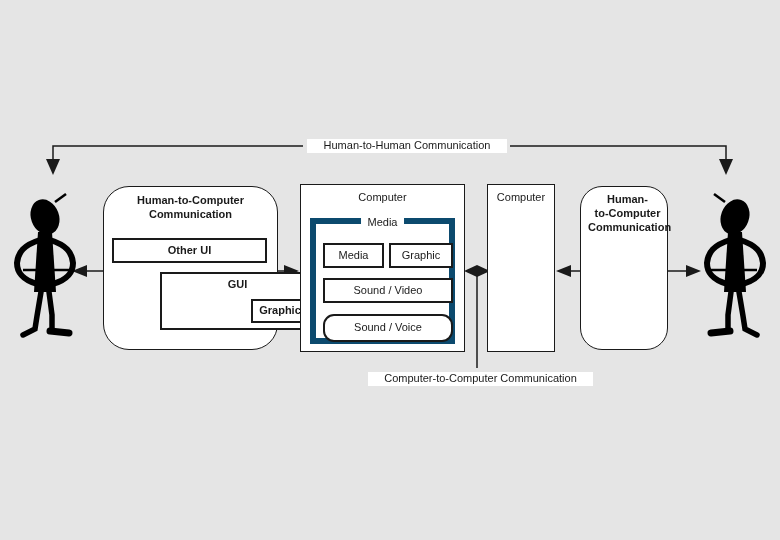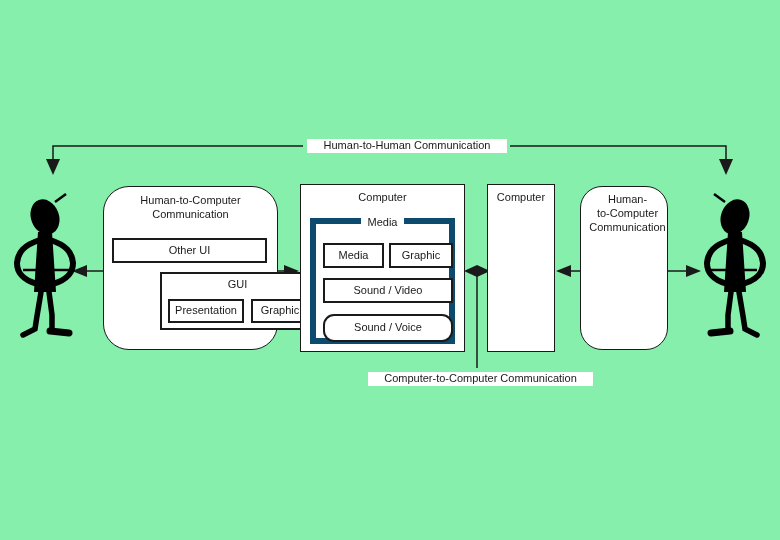--- a/index.html
+++ b/index.html
@@ -1,28 +1,28 @@
 <!DOCTYPE html>
 <html><head>
 <meta charset="utf-8">
 <style>
   html,body{margin:0;padding:0;background:#fff;}
   .canvas{
     position:relative;
     width:780px;height:540px;
-    background:#86efac;
+    background:#e5e5e5;
     font-family:"Liberation Sans", sans-serif;
     font-size:11px;
     line-height:1.25;
     color:#1a1a1a;
     overflow:hidden;
   }
   .connector-layer{position:absolute;left:0;top:0;z-index:0;}
   .box{position:absolute;background:#fff;border:1px solid #1a1a1a;box-sizing:border-box;z-index:1;}
-  .rounded{border-radius:26px;}
+  .rounded{border-radius:26px;font-weight:bold;}
   .panel-title{text-align:center;padding-top:7px;}
   .item{
     position:absolute;border:2px solid #1a1a1a;background:#fff;box-sizing:border-box;
     display:flex;align-items:center;justify-content:center;text-align:center;
   }
   .group{position:absolute;border:2px solid #1a1a1a;background:#fff;box-sizing:border-box;margin-left:48px;}
   .group-title{text-align:center;padding-top:4px;}
   .fieldset{position:absolute;border:6px solid #0c4a6e;background:#fff;box-sizing:border-box;}
   .legend{
     position:absolute;top:-8px;left:50%;transform:translateX(-50%);
@@ -79,21 +79,20 @@
   <div class="float-label" style="left:307px;top:139px;width:200px;">Human-to-Human Communication</div>
 
   <div class="box rounded" style="left:103px;top:186px;width:175px;height:164px;">
     <div class="panel-title">
       <div>Human-to-Computer</div>
       <div>Communication</div>
     </div>
     <div class="item" style="left:8px;top:51px;width:155px;height:25px;">Other UI</div>
     <div class="group" style="left:8px;top:85px;width:155px;height:58px;">
       <div class="group-title">GUI</div>
-      <div class="item" style="left:6px;top:25px;width:76px;height:24px;">Presentation</div>
       <div class="item" style="left:89px;top:25px;width:58px;height:24px;">Graphic</div>
     </div>
   </div>
 
   <div class="box" style="left:300px;top:184px;width:165px;height:168px;">
     <div class="panel-title" style="padding-top:6px;">Computer</div>
     <div class="fieldset" style="left:9px;top:33px;width:145px;height:126px;">
       <span class="legend">Media</span>
       <div class="item" style="left:7px;top:19px;width:61px;height:25px;">Media</div>
       <div class="item" style="left:73px;top:19px;width:64px;height:25px;">Graphic</div>

